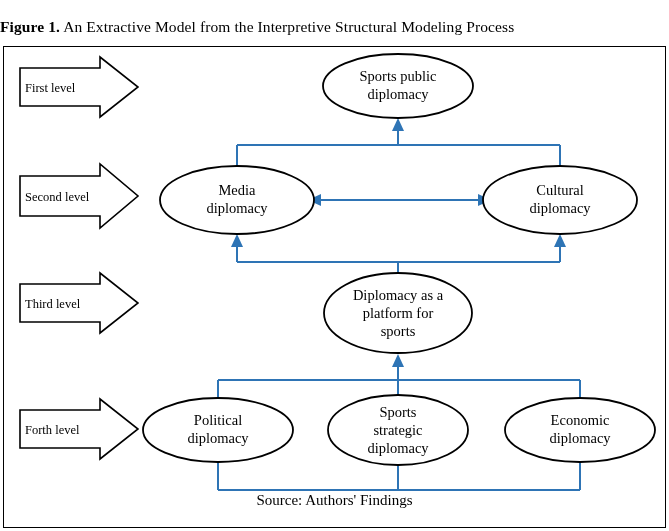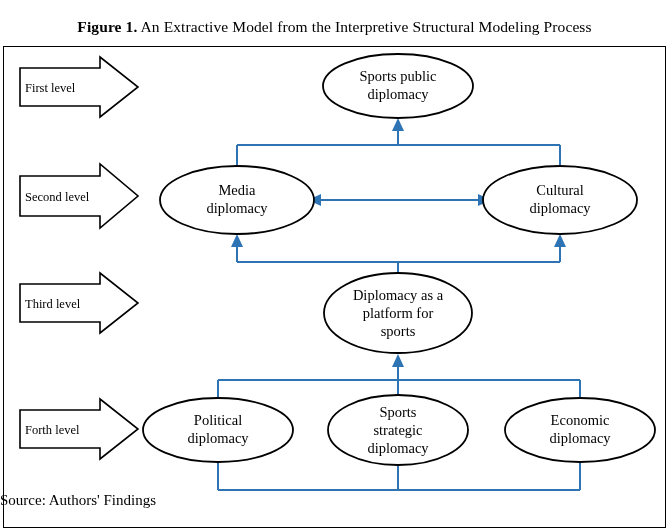--- a/index.html
+++ b/index.html
@@ -19,21 +19,21 @@
     position: absolute;
     left: 0; top: 0;
     width: 669px;
     height: 531px;
   }
   .caption {
     position: absolute;
     left: 0;
     top: 18px;
     width: 669px;
-    text-align: center;
+    text-align: left;
     font-size: 15.5px;
     letter-spacing: 0.1px;
     white-space: nowrap;
   }
   .caption .cap-bold {
     font-weight: bold;
   }
   .border-box {
     position: absolute;
     left: 3px;
@@ -58,20 +58,21 @@
   .arrow-label {
     font-family: "Liberation Serif", serif;
     font-size: 12.5px;
     fill: #000000;
   }
   .source-label {
     position: absolute;
     left: 0;
     top: 492px;
     width: 669px;
+    text-align: center;
     font-size: 15px;
     white-space: nowrap;
   }
 </style>
 </head>
 <body>
 
 <div id="figure-root">
 
   <div class="caption">

